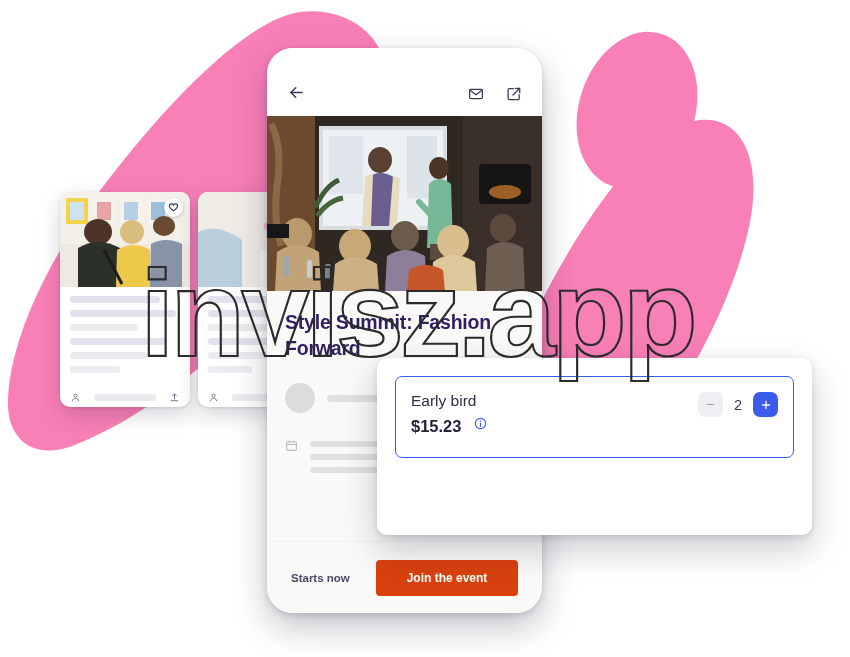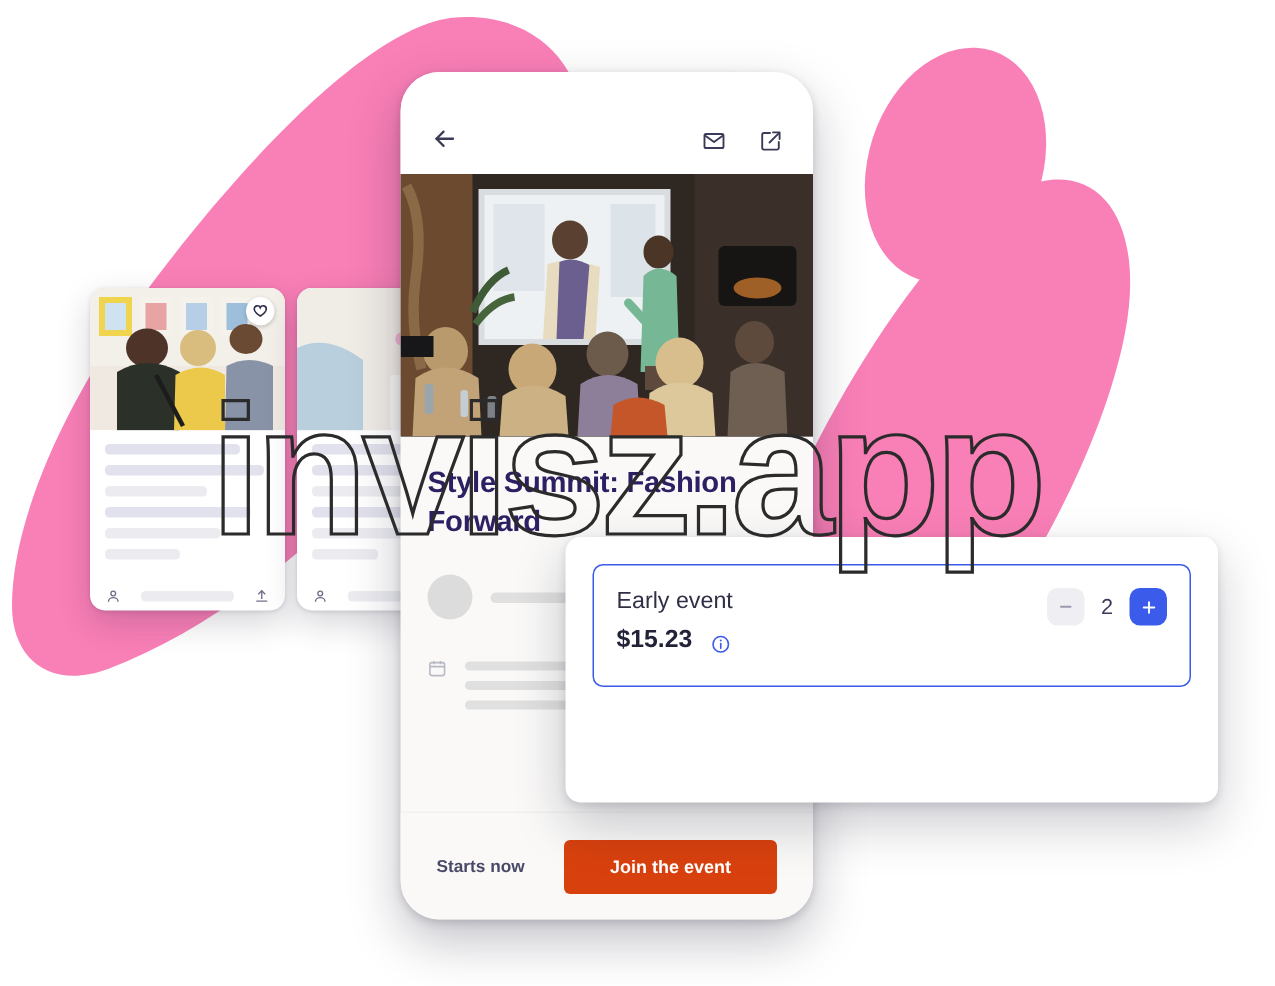--- a/index.html
+++ b/index.html
@@ -97,21 +97,21 @@
     padding:18px;
   }
   .ticket-box {
     border:1.6px solid #3b5bea;
     border-radius:7px;
     padding:13px 15px 14px 15px;
     display:flex; justify-content:space-between; align-items:flex-start;
     height:82px;
   }
   .ticket-name { font-size:15.5px; color:#2f2f46; line-height:22px; }
-  .ticket-price { font-size:16.5px; font-weight:bold; color:#222238; margin-top:5px; display:flex; align-items:flex-end; gap:13px; }
+  .ticket-price { font-size:16.5px; font-weight:bold; color:#222238; margin-top:5px; display:flex; align-items:flex-start; gap:13px; }
   .info-icon { color:#3b5bea; display:inline-flex; }
   .stepper { display:flex; align-items:center; gap:10px; margin-top:2px; }
   .step-btn {
     width:25px; height:25px; border-radius:7px;
     display:flex; align-items:center; justify-content:center;
     border:none; cursor:pointer;
   }
   .step-minus { background:#eeeef3; color:#9a9aae; }
   .step-plus  { background:#3b5bea; color:#ffffff; }
   .qty { font-size:14.5px; color:#3b3b55; min-width:10px; text-align:center; }
@@ -350,21 +350,21 @@
 
     <div class="phone-bottom">
       <span class="starts-now">Starts now</span>
       <button class="join-btn">Join the event</button>
     </div>
   </div>
 
   <div class="checkout">
     <div class="ticket-box">
       <div>
-        <div class="ticket-name">Early event</div>
+        <div class="ticket-name">Early bird</div>
         <div class="ticket-price">
           <span>$15.23</span>
           <span class="info-icon">
             <svg width="13" height="13" viewBox="0 0 24 24" fill="none" stroke="#3b5bea" stroke-width="2">
               <circle cx="12" cy="12" r="9.5"></circle>
               <path d="M12 11v6" stroke-linecap="round"></path>
               <circle cx="12" cy="7.4" r="1.2" fill="#3b5bea" stroke="none"></circle>
             </svg>
           </span>
         </div>

